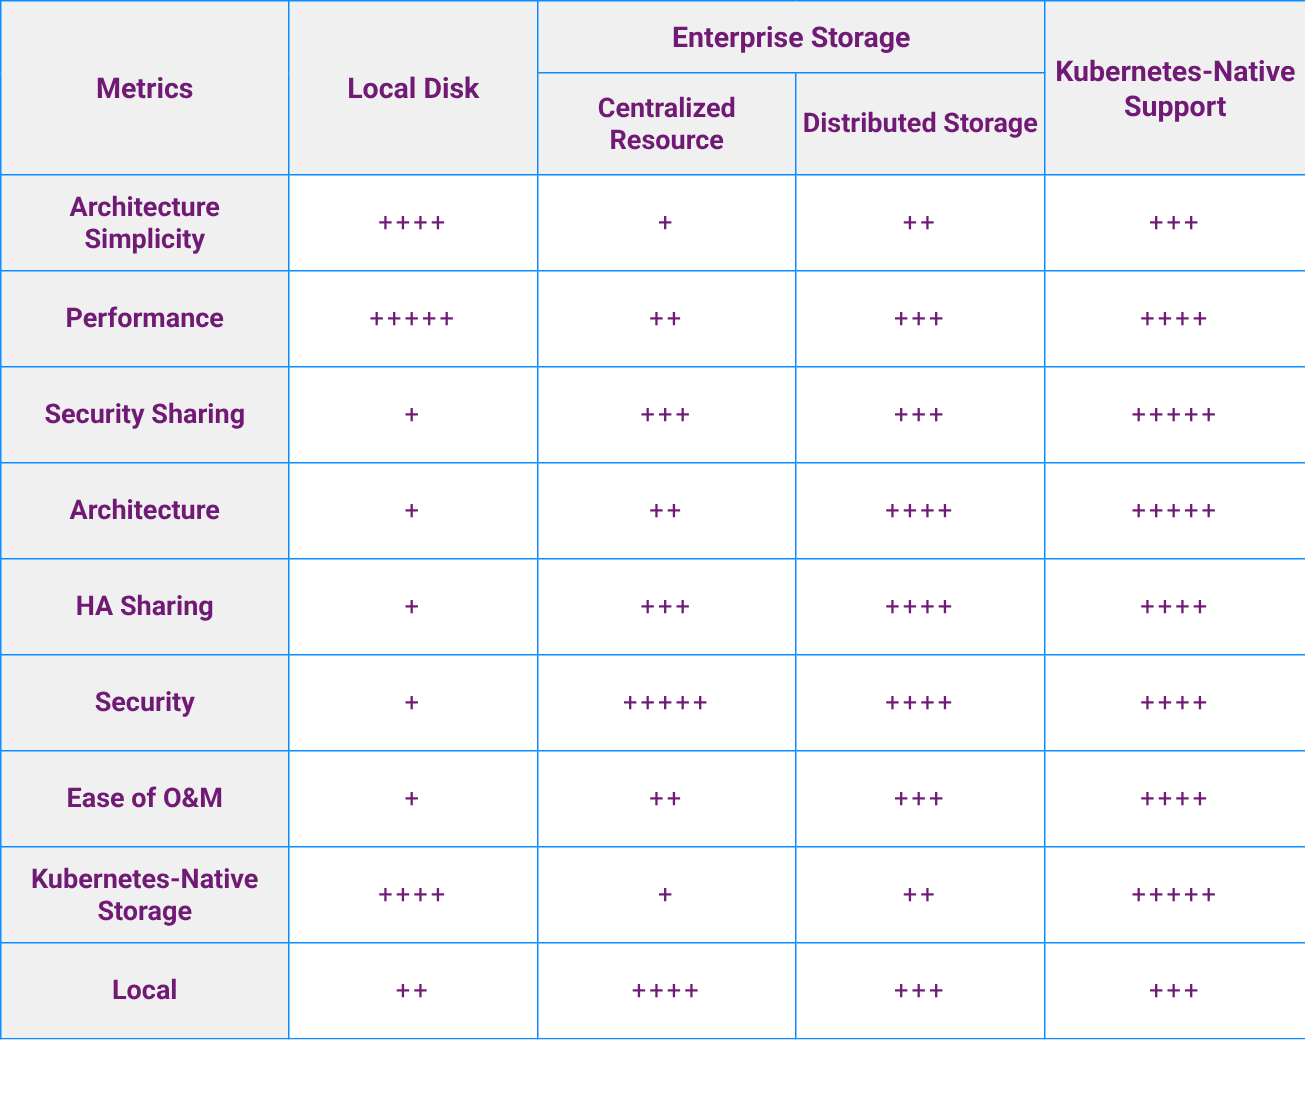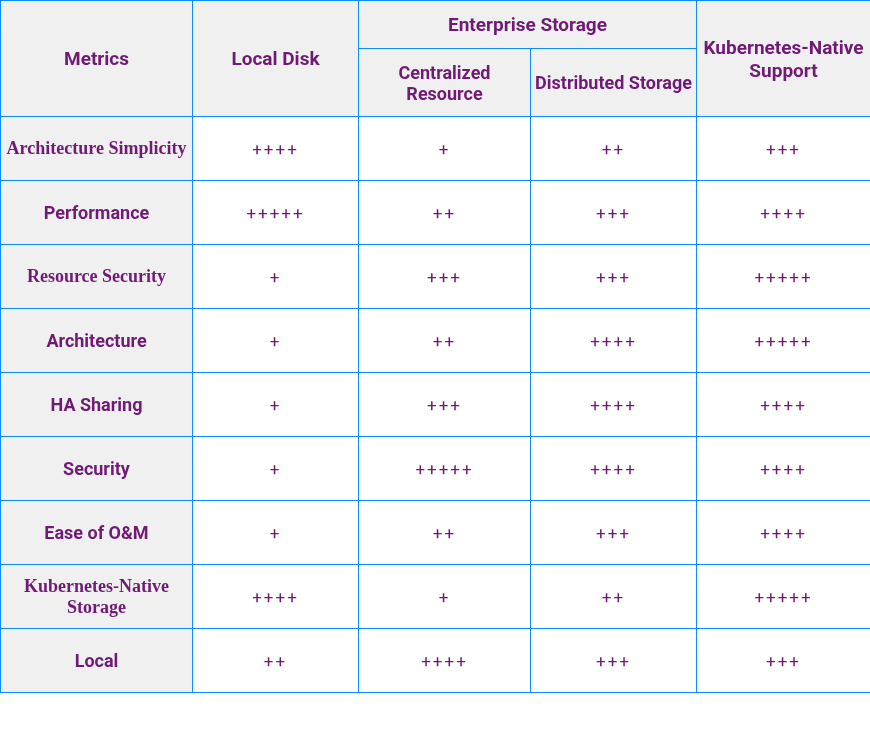--- a/index.html
+++ b/index.html
@@ -40,21 +40,21 @@
     font-weight: 400;
     font-size: 17px;
     background: #ffffff;
     letter-spacing: 2px;
   }
   col.c0 { width: 192px; }
   col.c1 { width: 166px; }
   col.c2 { width: 172px; }
   col.c3 { width: 166px; }
   col.c4 { width: 174px; }
-  .tall { height: 74px; font-family: Liberation Serif, serif; }
+  .tall { height: 74px; }
   .short { height: 56px; }
 </style>
 </head>
 <body>
 
 <table>
   <colgroup>
     <col class="c0">
       <col class="c1">
       <col class="c2">
@@ -82,21 +82,21 @@
       <td class="value">+++</td>
     </tr>
     <tr>
       <td class="metric short">Performance</td>
       <td class="value">+++++</td>
       <td class="value">++</td>
       <td class="value">+++</td>
       <td class="value">++++</td>
     </tr>
     <tr>
-      <td class="metric tall">Resource Security</td>
+      <td class="metric tall">Security Sharing</td>
       <td class="value">+</td>
       <td class="value">+++</td>
       <td class="value">+++</td>
       <td class="value">+++++</td>
     </tr>
     <tr>
       <td class="metric short">Architecture</td>
       <td class="value">+</td>
       <td class="value">++</td>
       <td class="value">++++</td>

